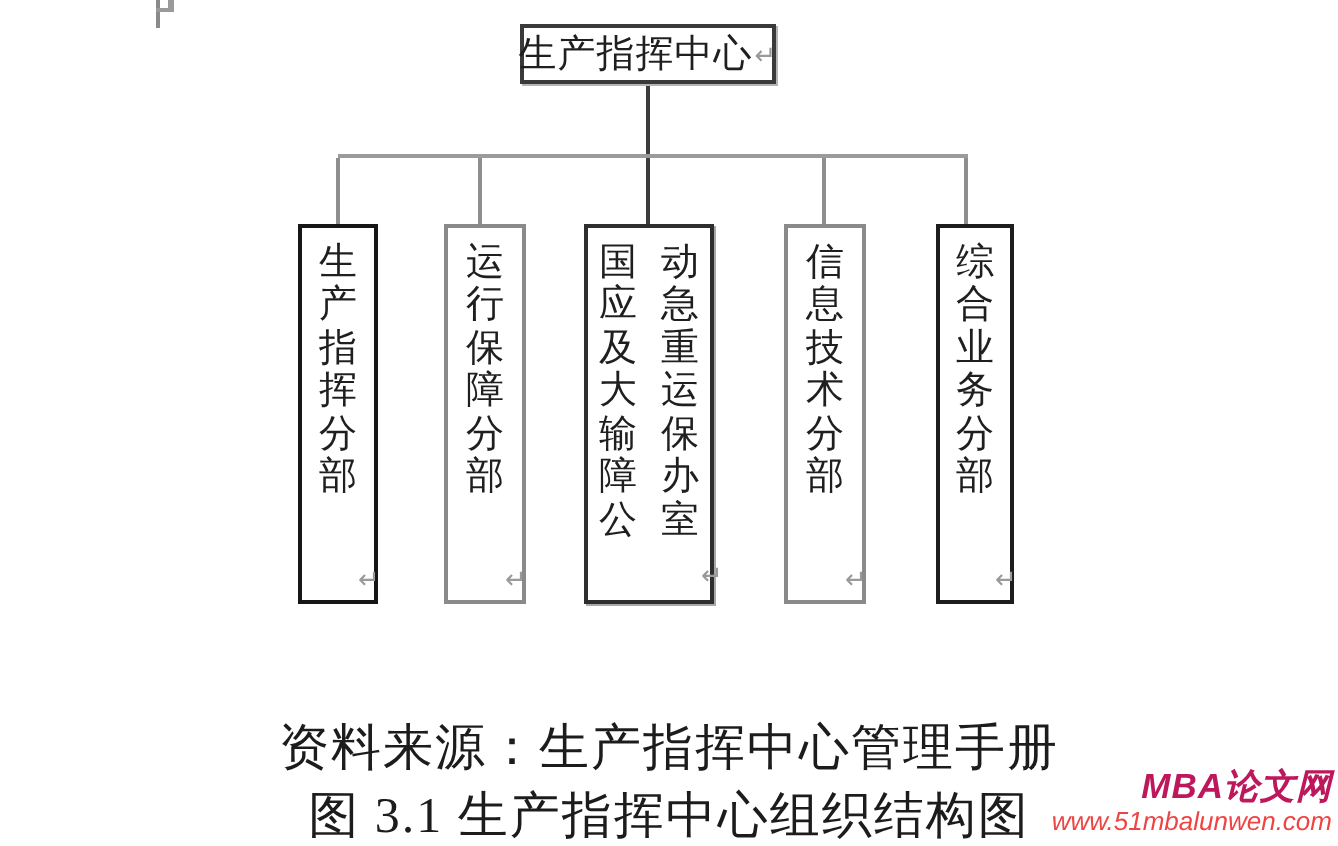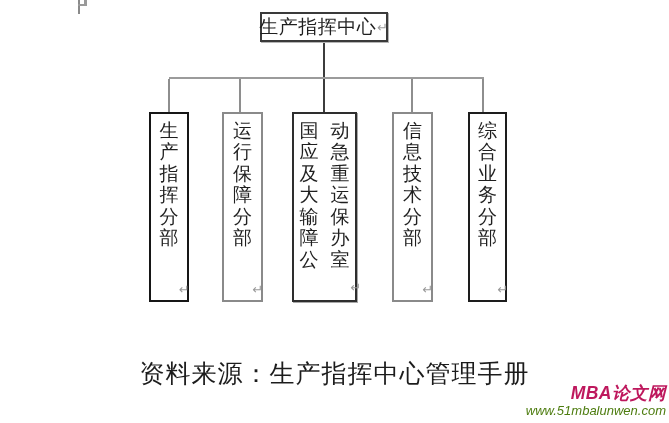--- a/index.html
+++ b/index.html
@@ -59,21 +59,21 @@
   .caption { position:absolute; left:0; right:0; text-align:center;
              font-size:25px; letter-spacing:1px; color:#1c1c1c; white-space:nowrap; }
   .caption.source { top:357px; }
   .caption.figure { top:391px; }
 
   
   .wm { position:absolute; right:3px; top:383px; text-align:right;
         font-family:"Liberation Sans","DejaVu Sans",sans-serif; font-style:italic; }
   .wm-name { display:block; font-size:17.5px; font-weight:bold; color:#be185d;
              line-height:20px; letter-spacing:0.5px; }
-  .wm-url  { display:block; font-size:13px; color:#4d7c0f; line-height:15px; }
+  .wm-url  { display:block; font-size:13px; color:#ef4444; line-height:15px; }
 </style>
 </head>
 <body>
 
 <div class="page">
 
   <div class="artifact">
     <div class="a-stem"></div>
     <div class="a-bar"></div>
     <div class="a-nub"></div>
@@ -190,19 +190,20 @@
           </div><div class="vrow">
             <span>分</span>
           </div><div class="vrow">
             <span>部</span>
           </div></span>
       <span class="pmark">↵</span>
     </div>
   </div>
 
   <div class="caption source">资料来源：生产指挥中心管理手册</div>
+  <div class="caption figure">图 3.1 生产指挥中心组织结构图</div>
 
   <div class="wm">
     <span class="wm-name">MBA论文网</span>
     <span class="wm-url">www.51mbalunwen.com</span>
   </div>
 
 </div>
 
 </body></html>

